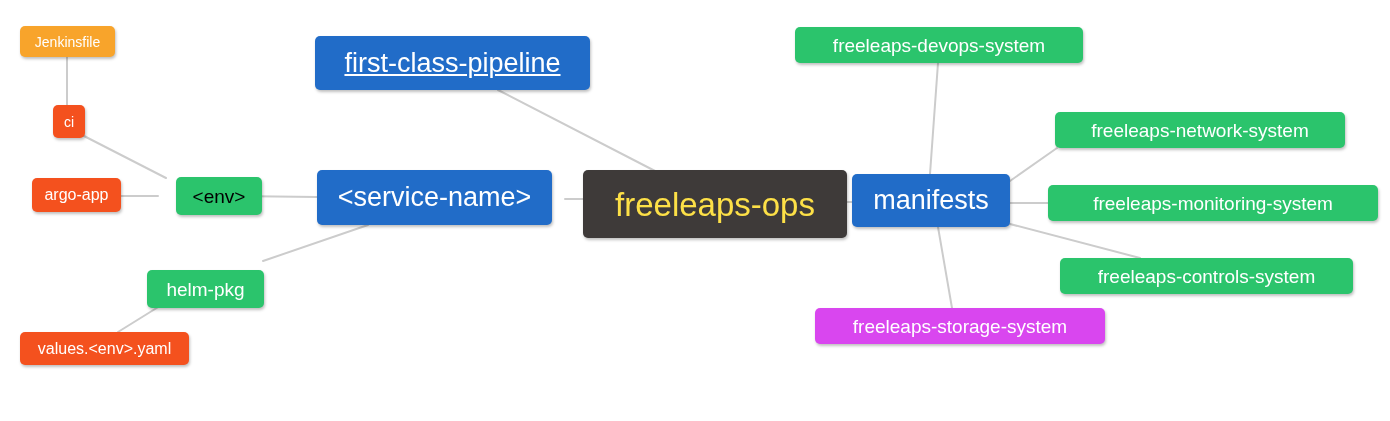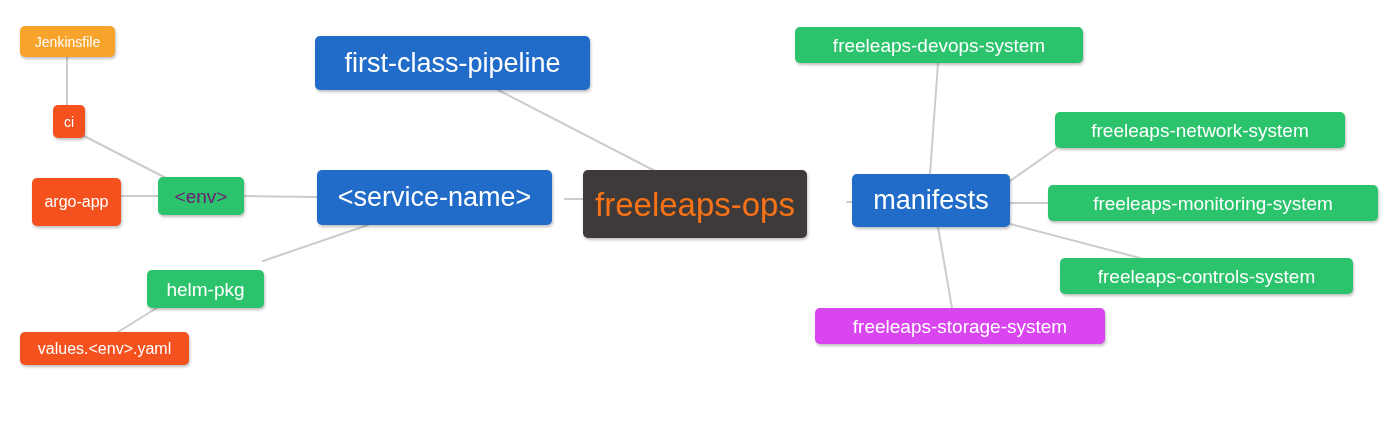--- a/index.html
+++ b/index.html
@@ -67,39 +67,39 @@
       <line x1="1010" y1="224" x2="1140" y2="258" stroke="#CCCCCC" stroke-width="2" stroke-linecap="round"></line>
       <line x1="938" y1="227" x2="952" y2="308" stroke="#CCCCCC" stroke-width="2" stroke-linecap="round"></line>
     </svg>
   <div class="nodes-layer" id="nodes">
       <div class="node" style="left: 20px; top: 26px; width: 95px; height: 31px; font-size: 14px; background: rgb(248, 164, 43); color: rgb(255, 255, 255);">
         <span>Jenkinsfile</span>
       </div>
       <div class="node" style="left: 53px; top: 105px; width: 32px; height: 33px; font-size: 14px; background: rgb(244, 81, 30); color: rgb(255, 255, 255);">
         <span>ci</span>
       </div>
-      <div class="node" style="left: 32px; top: 178px; width: 89px; height: 48px; font-size: 16px; background: rgb(244, 81, 30); color: rgb(255, 255, 255);">
+      <div class="node" style="left: 32px; top: 178px; width: 89px; height: 34px; font-size: 16px; background: rgb(244, 81, 30); color: rgb(255, 255, 255);">
         <span>argo-app</span>
       </div>
-      <div class="node" style="left: 158px; top: 177px; width: 86px; height: 38px; font-size: 19px; background: rgb(43, 196, 108); color: #701a75;">
+      <div class="node" style="left: 176px; top: 177px; width: 86px; height: 38px; font-size: 19px; background: rgb(43, 196, 108); color: #000000;">
         <span>&lt;env&gt;</span>
       </div>
       <div class="node" style="left: 147px; top: 270px; width: 117px; height: 38px; font-size: 19px; background: rgb(43, 196, 108); color: rgb(255, 255, 255);">
         <span>helm-pkg</span>
       </div>
       <div class="node" style="left: 20px; top: 332px; width: 169px; height: 33px; font-size: 16px; background: rgb(244, 81, 30); color: rgb(255, 255, 255);">
         <span>values.&lt;env&gt;.yaml</span>
       </div>
-      <div class="node" style="left: 315px; top: 36px; width: 275px; height: 54px; font-size: 27px; background: rgb(33, 108, 200); color: rgb(255, 255, 255);">
+      <div class="node" style="left: 315px; top: 36px; width: 275px; height: 54px; font-size: 27px; background: rgb(33, 108, 200); color: rgb(255, 255, 255); text-decoration: underline;">
         <span>first-class-pipeline</span>
       </div>
       <div class="node" style="left: 317px; top: 170px; width: 235px; height: 55px; font-size: 27px; background: rgb(33, 108, 200); color: rgb(255, 255, 255);">
         <span>&lt;service-name&gt;</span>
       </div>
-      <div class="node" style="left: 583px; top: 170px; width: 224px; height: 68px; font-size: 33px; background: rgb(62, 58, 57); color: #f97316;">
+      <div class="node" style="left: 583px; top: 170px; width: 264px; height: 68px; font-size: 33px; background: rgb(62, 58, 57); color: #fde047;">
         <span>freeleaps-ops</span>
       </div>
       <div class="node" style="left: 852px; top: 174px; width: 158px; height: 53px; font-size: 27px; background: rgb(33, 108, 200); color: rgb(255, 255, 255);">
         <span>manifests</span>
       </div>
       <div class="node" style="left: 795px; top: 27px; width: 288px; height: 36px; font-size: 19px; background: rgb(43, 196, 108); color: rgb(255, 255, 255);">
         <span>freeleaps-devops-system</span>
       </div>
       <div class="node" style="left: 1055px; top: 112px; width: 290px; height: 36px; font-size: 19px; background: rgb(43, 196, 108); color: rgb(255, 255, 255);">
         <span>freeleaps-network-system</span>

